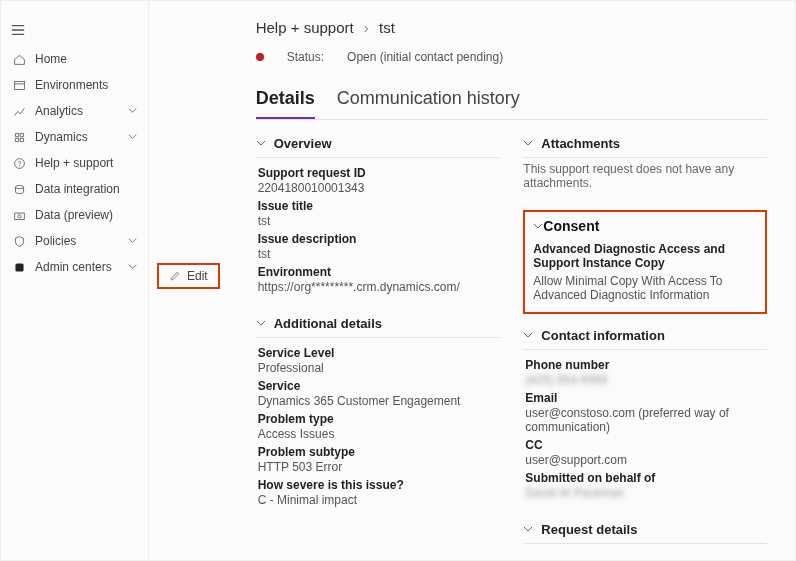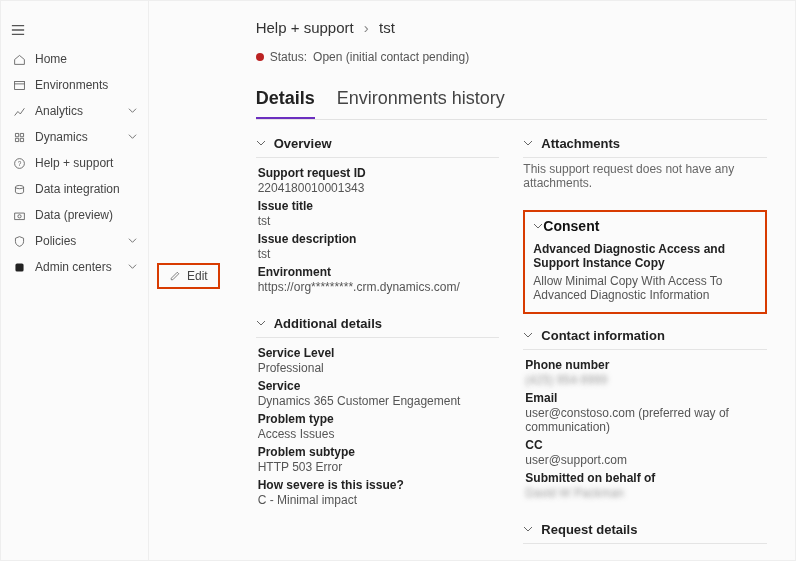--- a/index.html
+++ b/index.html
@@ -17,21 +17,21 @@
 
   
   .main { flex:1; display:flex; flex-direction:row; overflow:auto; padding:0 0 10px 0; }
   .toolbar { display:flex; align-items:center; padding:4px 8px; }
   .edit-btn { display:flex; align-items:center; gap:6px; padding:4px 10px; border:2px solid #d83b01; color:#444; background:#fff0; cursor:pointer; font-size:12px; }
   .edit-btn svg { width:12px; height:12px; }
 
   .content { padding:8px 28px 0 28px; }
   .breadcrumb { font-size:15px; color:#333; margin:10px 0 14px 0; }
   .breadcrumb .sep { color:#888; margin:0 6px; }
-  .status-row { display:flex; align-items:center; gap:6px; font-size:12px; color:#555; margin-bottom:18px; }
+  .status-row { display:flex; align-items:center; gap:23px; font-size:12px; color:#555; margin-bottom:18px; }
   .dot-red { width:8px; height:8px; border-radius:50%; background:#b22; display:inline-block; }
 
   .tabs { display:flex; gap:22px; border-bottom:1px solid #e2e2e2; margin-bottom:12px; }
   .tab { padding:6px 0 8px 0; font-size:18px; color:#444; cursor:pointer; border-bottom:2px solid transparent; }
   .tab.active { font-weight:600; border-bottom:2px solid #6b2fbf; color:#222; }
 
   .cols { display:flex; gap:24px; }
   .col { flex:1; display:flex; flex-direction:column; gap:10px; min-width:0; }
 
   .section-header { display:flex; align-items:center; gap:6px; border-bottom:1px solid #e4e4e4; padding:4px 0 6px 0; font-weight:600; font-size:13px; color:#222; }
@@ -168,21 +168,21 @@
       </div>
 
       <div class="status-row">
         <span class="dot-red"></span>
         <span>Status:</span>
         <span>Open (initial contact pending)</span>
       </div>
 
       <div class="tabs">
         <div class="tab active">Details</div>
-        <div class="tab">Environments history</div>
+        <div class="tab">Communication history</div>
       </div>
 
       <div class="cols">
 
         <div class="col">
 
           <div>
             <div class="section-header">
               <span class="chev-sec"><svg width="10" height="10" viewBox="0 0 10 10">
                     <path d="M1 3l4 4 4-4" fill="none" stroke="#666"></path>

